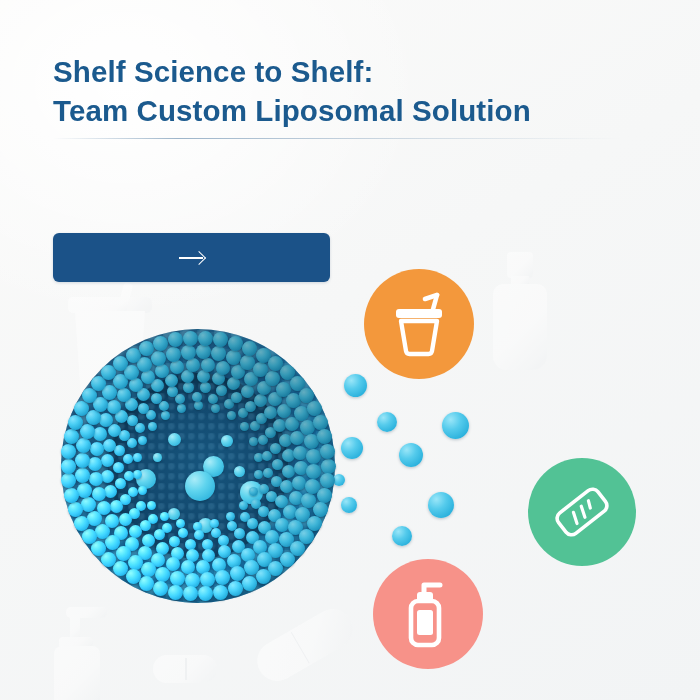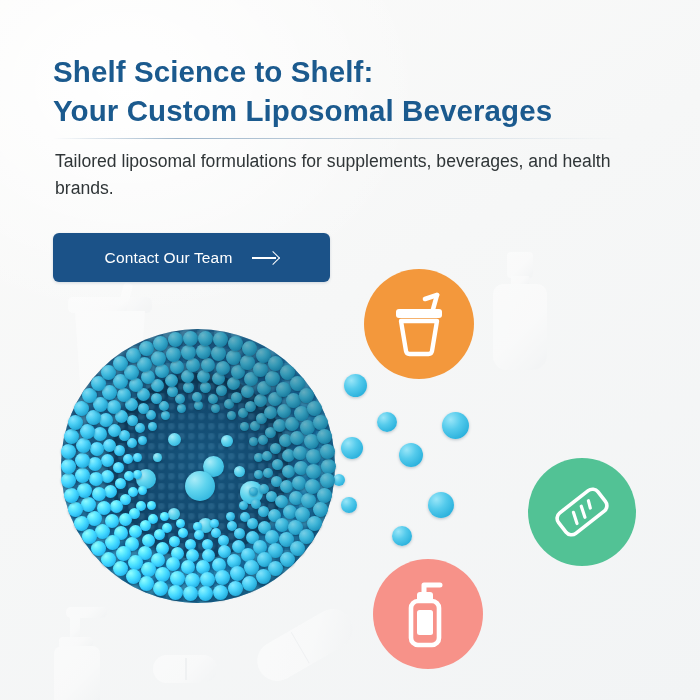--- a/index.html
+++ b/index.html
@@ -183,27 +183,25 @@
     <div class="wm-fill p-stem"></div>
     <div class="wm-fill p-collar"></div>
     <div class="wm-fill p-body"></div>
   </div>
 
   <div class="wm wm-fill" id="wm-tablet"></div>
   <div class="wm wm-fill" id="wm-capsule"></div>
 
   <h1 id="headline">
     <span>Shelf Science to Shelf:</span>
-    <span class="l2">Your Custom Liposomal Beverages</span>
+    <span class="l2">Team Custom Liposomal Solution</span>
   </h1>
   <div id="divider"></div>
-  <p id="subtitle">Tailored liposomal formulations for supplements, beverages, and health brands.</p>
 
   <button id="cta">
-    <span id="cta-label">Contact Our Team</span>
     <span id="cta-arrow"></span>
   </button>
 
   <div id="liposome">
     <div class="core"></div>
     <div class="beads"></div>
     <div class="cavity">
       <div class="cavity-tex"></div>
     </div>
 

